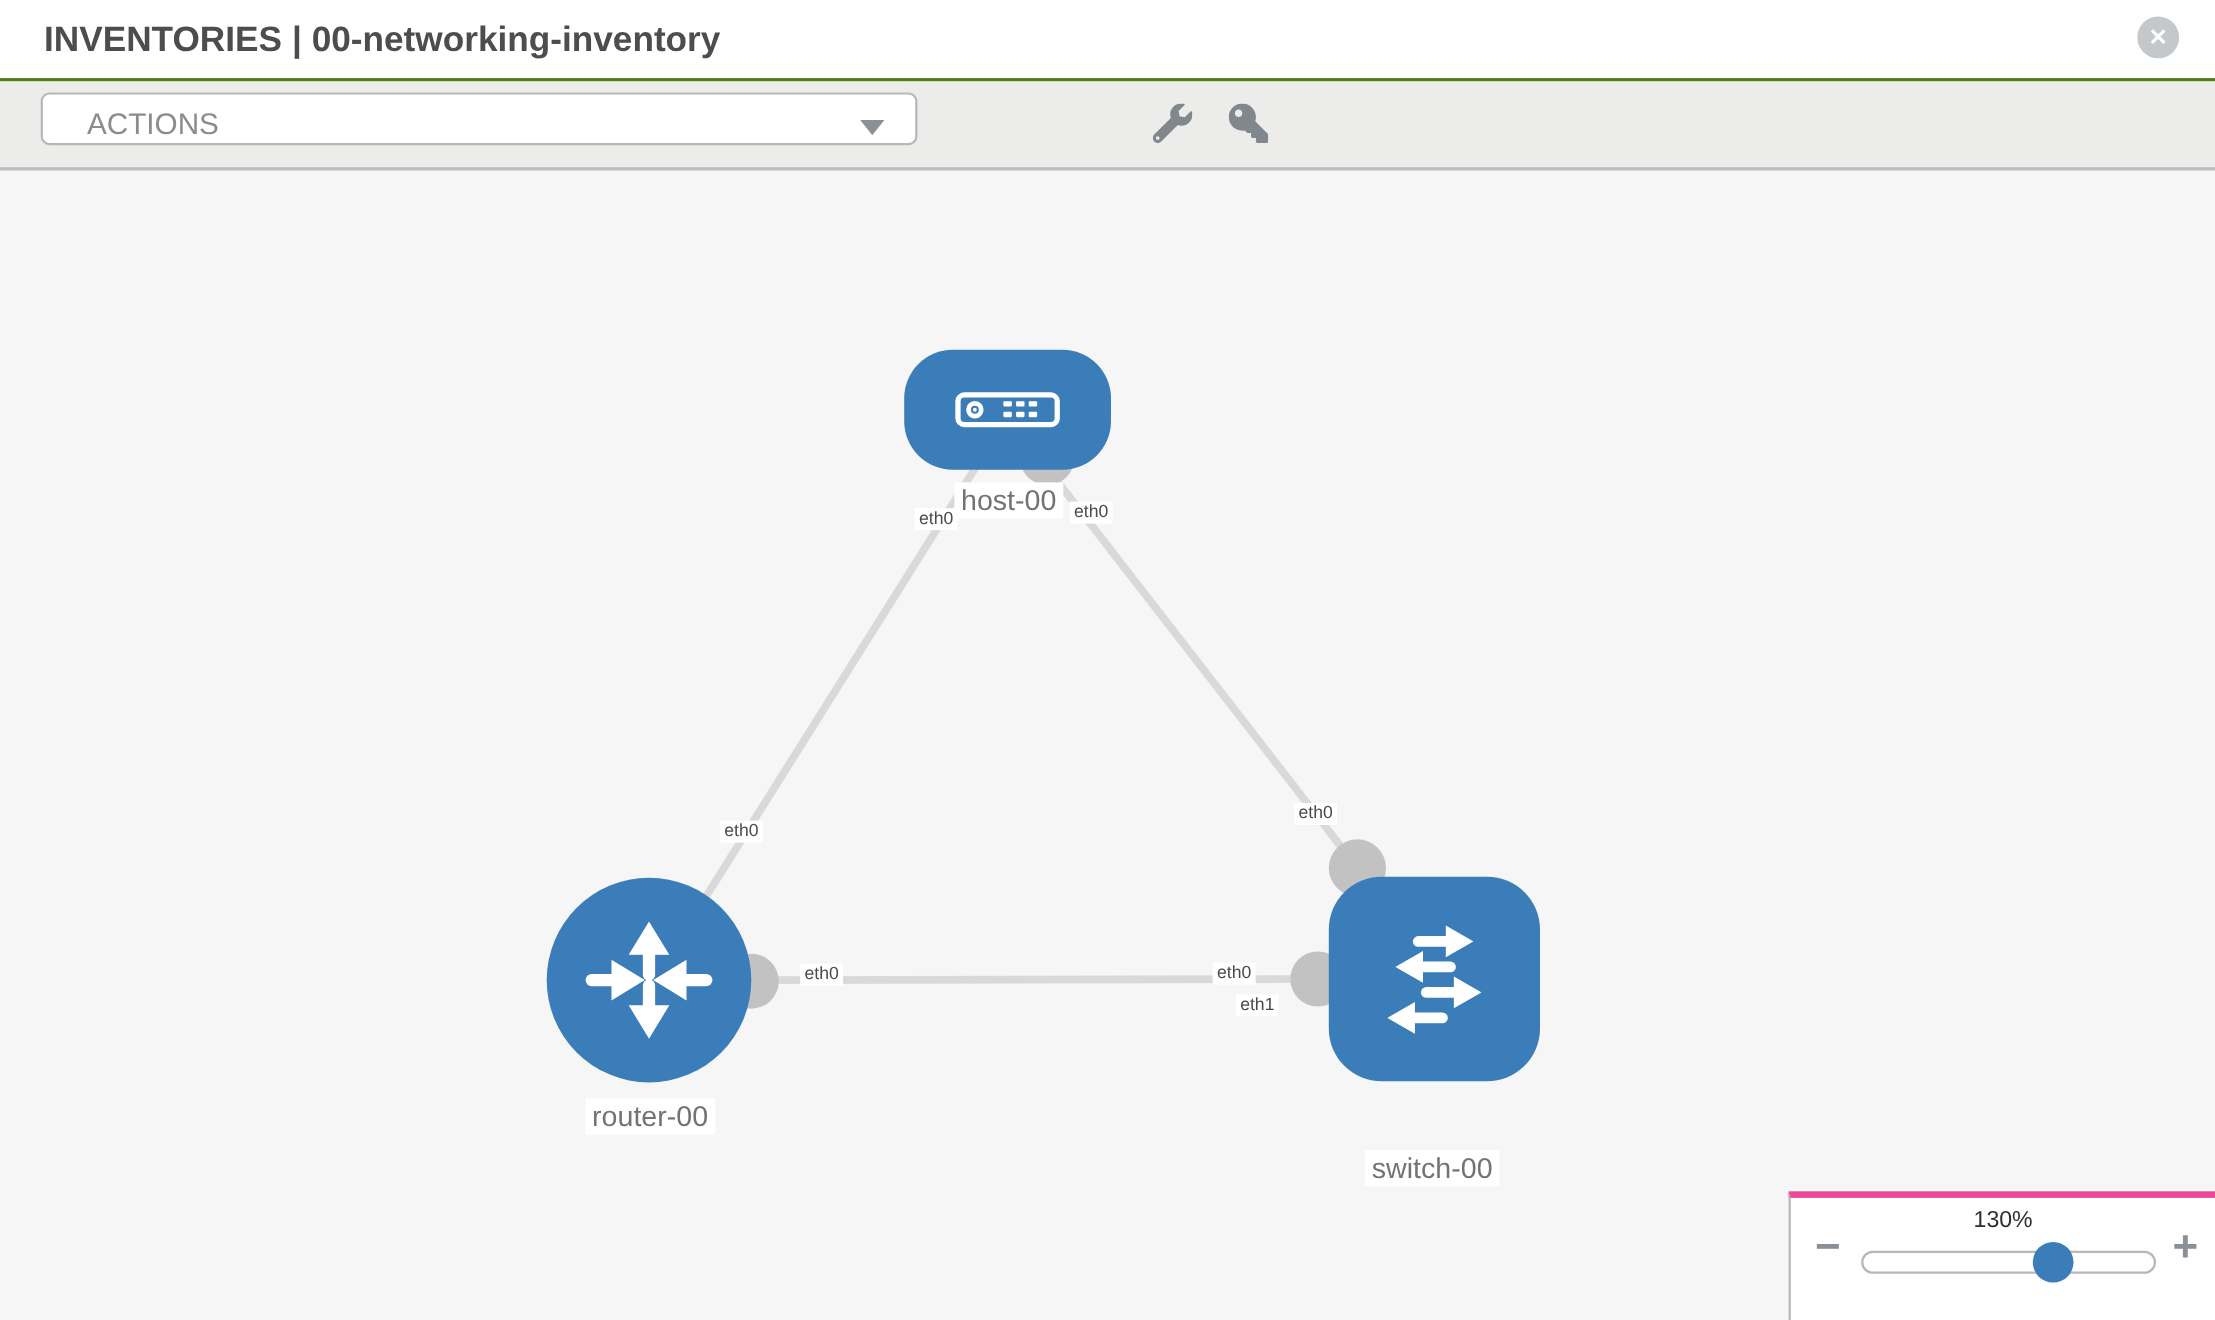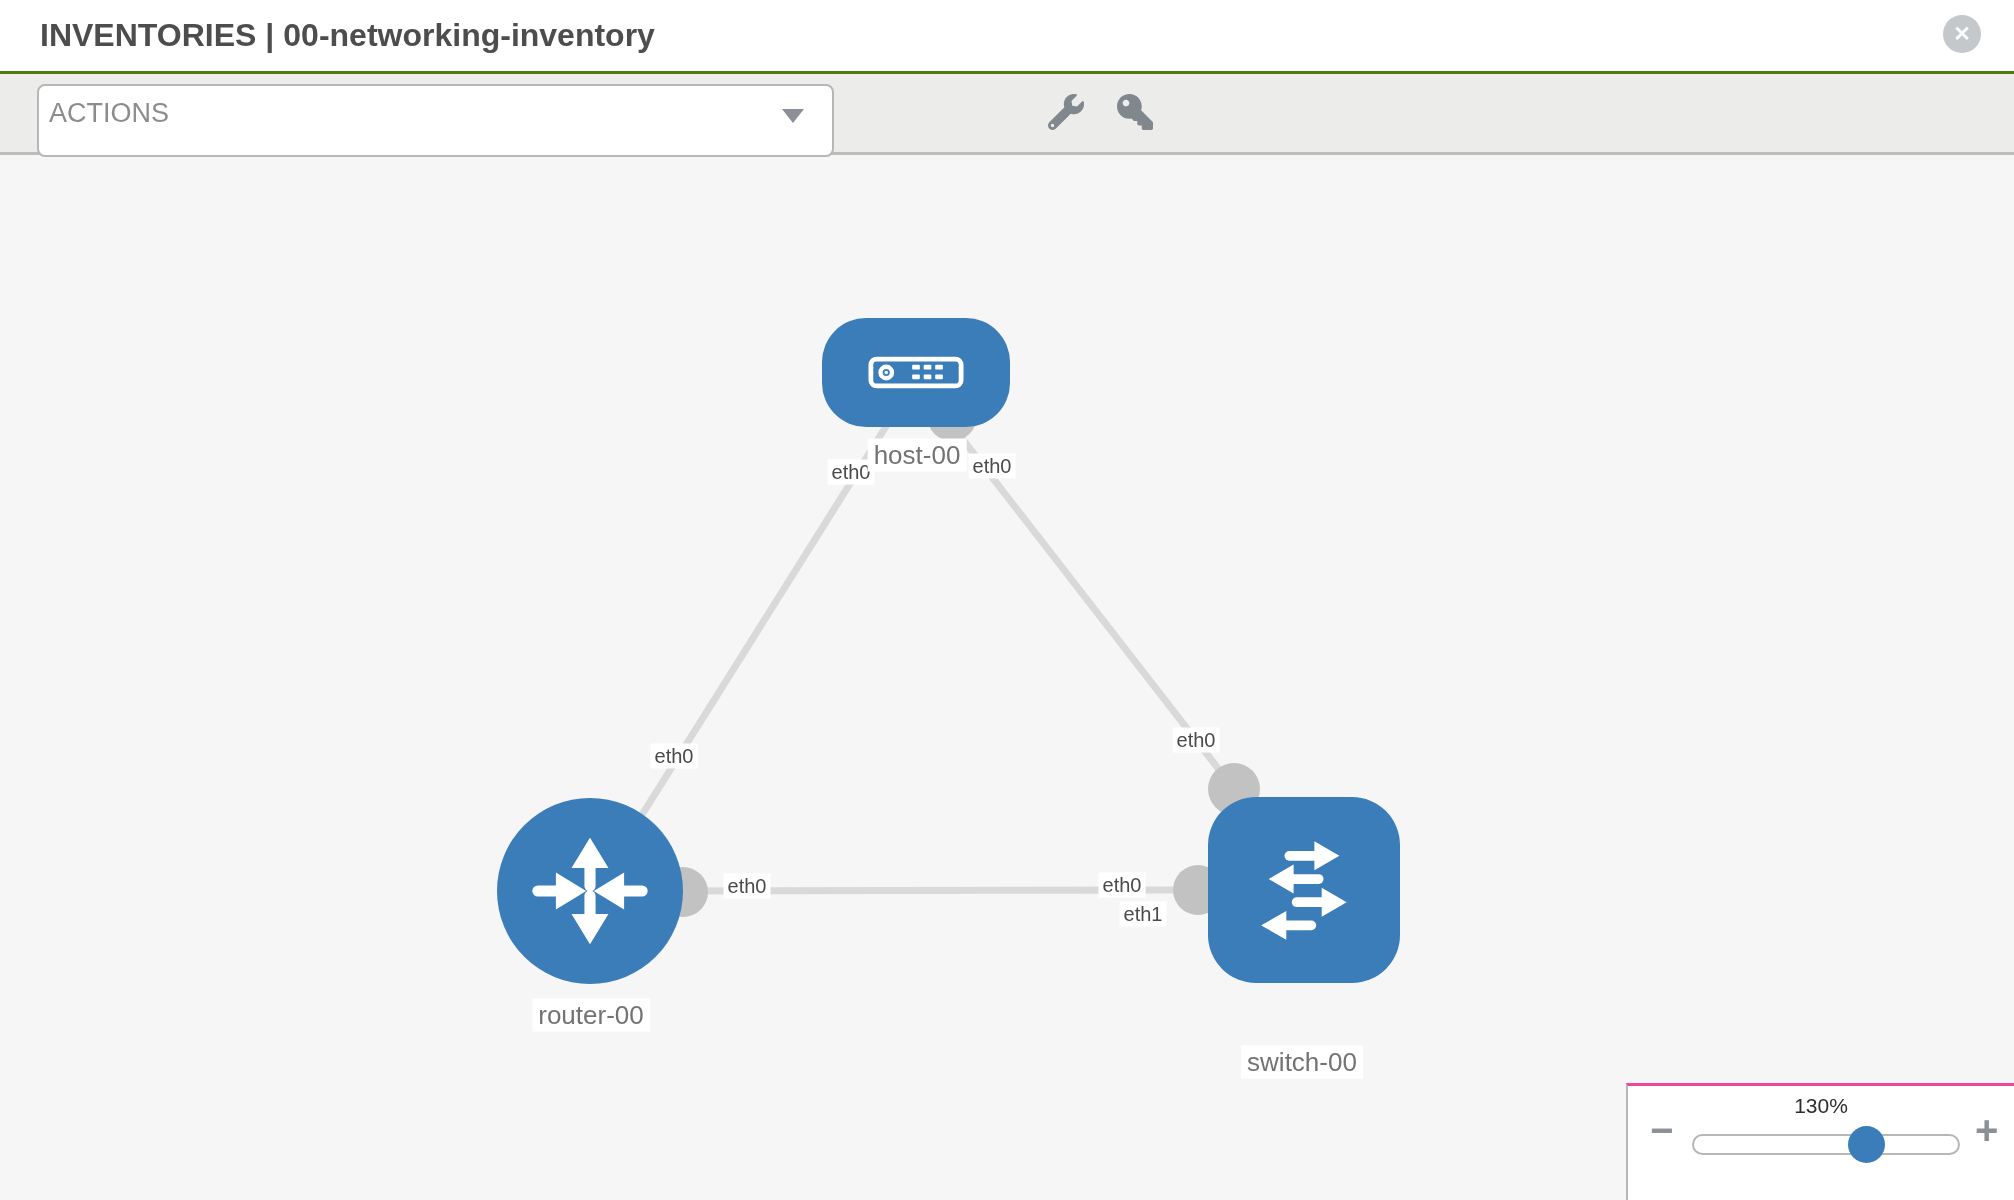--- a/index.html
+++ b/index.html
@@ -26,23 +26,23 @@
     position:absolute;left:1943px;top:15px;width:38px;height:38px;border-radius:50%;
     background:#c5c8ca;color:#ffffff;font-size:21px;font-weight:700;
     display:flex;align-items:center;justify-content:center;cursor:pointer;
   }
   
   .toolbar{
     position:absolute;left:0;top:74px;width:2014px;height:81px;box-sizing:border-box;
     background:#ececeb;border-bottom:3px solid #bdbdbd;z-index:10;
   }
   .tb-box{
-    position:absolute;top:10px;height:73px;box-sizing:border-box;
+    position:absolute;top:10px;height:48px;box-sizing:border-box;
     background:#ffffff;border:2px solid #b7b7b7;border-radius:8px;
-    font-size:27px;color:#8c8c8c;line-height:54px;padding-left:10px;cursor:pointer;
+    font-size:27px;color:#8c8c8c;line-height:54px;padding-left:40px;cursor:pointer;
   }
   .tb-box .caret{
     position:absolute;right:28px;top:23px;width:0;height:0;
     border-left:11px solid transparent;border-right:11px solid transparent;
     border-top:14px solid #8a9096;
   }
   .tb-icon{
     position:absolute;top:20px;width:40px;height:40px;cursor:pointer;
     display:flex;align-items:center;justify-content:center;
   }
@@ -52,26 +52,26 @@
   .node{
     position:absolute;background:#3b7db9;display:flex;align-items:center;justify-content:center;
     pointer-events:auto;cursor:pointer;
   }
   .node-label{
     position:absolute;transform:translate(-50%,-50%);
     background:#ffffff;color:#737373;font-size:26px;padding:1px 6px;white-space:nowrap;
   }
   .iface-label{
     position:absolute;transform:translate(-50%,-50%);
-    background:#ffffff;color:#4a4a4a;font-size:20px;padding:1px 4px;white-space:nowrap;
+    background:#ffffff;color:#4a4a4a;font-size:16px;padding:1px 4px;white-space:nowrap;
   }
   
   .zoom-panel{
     position:absolute;left:1626px;top:1083px;width:388px;height:117px;box-sizing:border-box;
-    background:#ffffff;border-left:2px solid #b7b7b7;border-top:3px solid #ec4899;z-index:10;
+    background:#ffffff;border-left:2px solid #b7b7b7;border-top:6px solid #ec4899;z-index:10;
   }
   .zoom-level{position:absolute;left:0;top:8px;width:100%;text-align:center;font-size:21px;color:#2e2e2e;}
   .zoom-minus,.zoom-plus{
     position:absolute;top:24px;font-size:40px;font-weight:700;color:#8a9096;cursor:pointer;line-height:40px;
   }
   .zoom-minus{left:22px;}
   .zoom-plus{left:347px;}
   .zoom-track{
     position:absolute;left:64px;top:48px;width:268px;height:21px;box-sizing:border-box;
     background:#ffffff;border:2px solid #b7b7b7;border-radius:11px;cursor:pointer;

